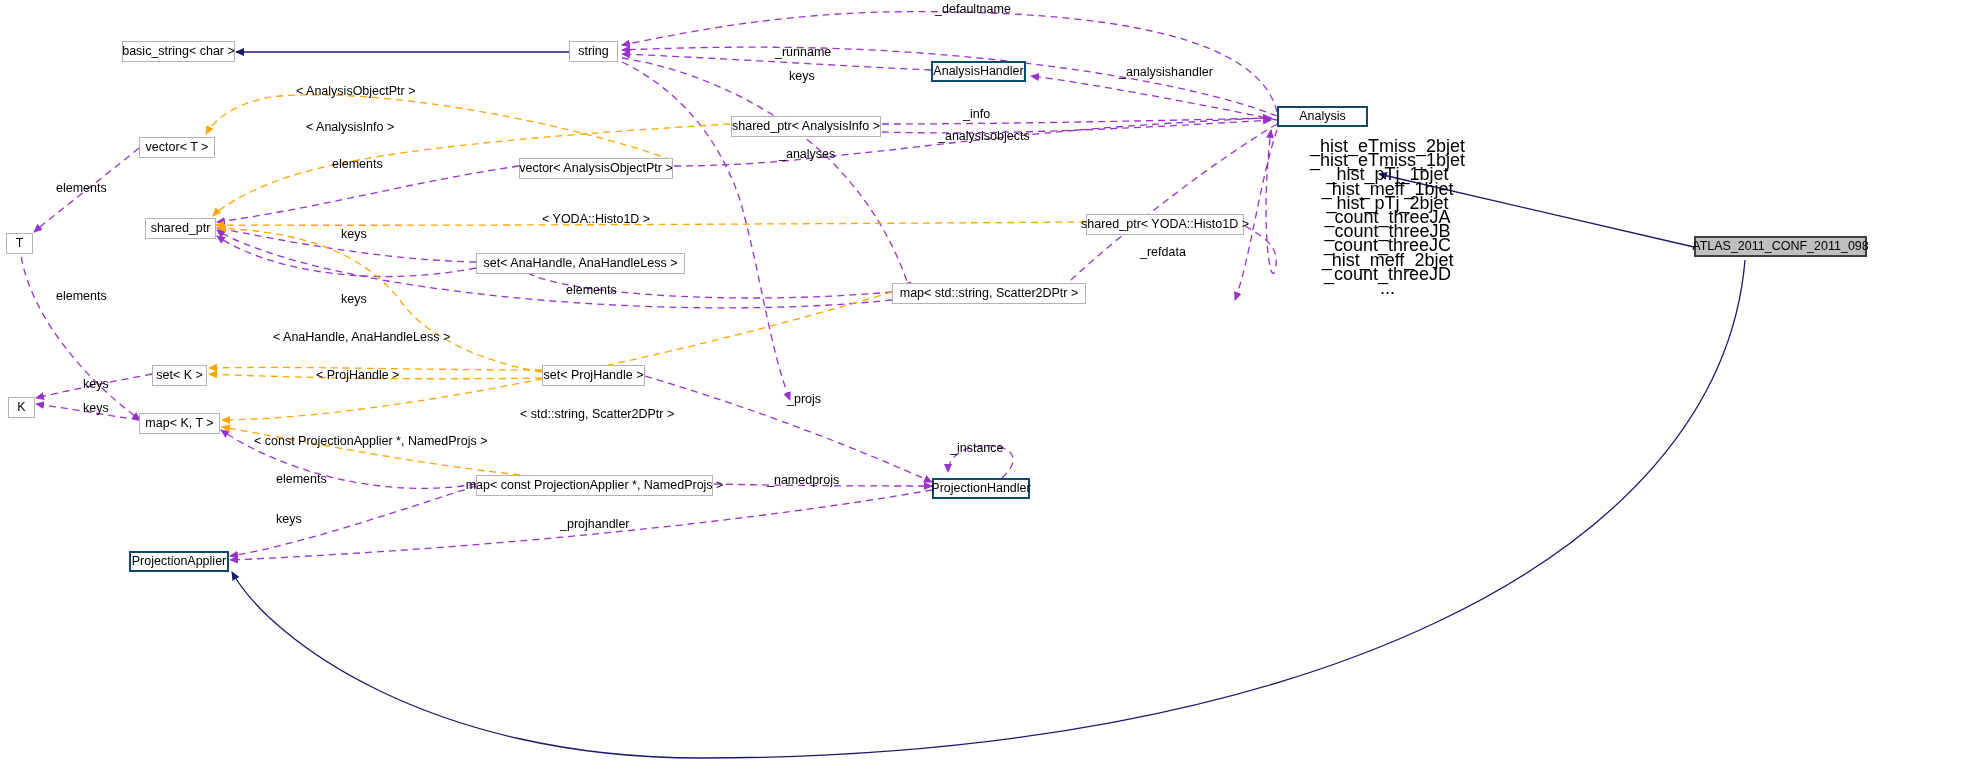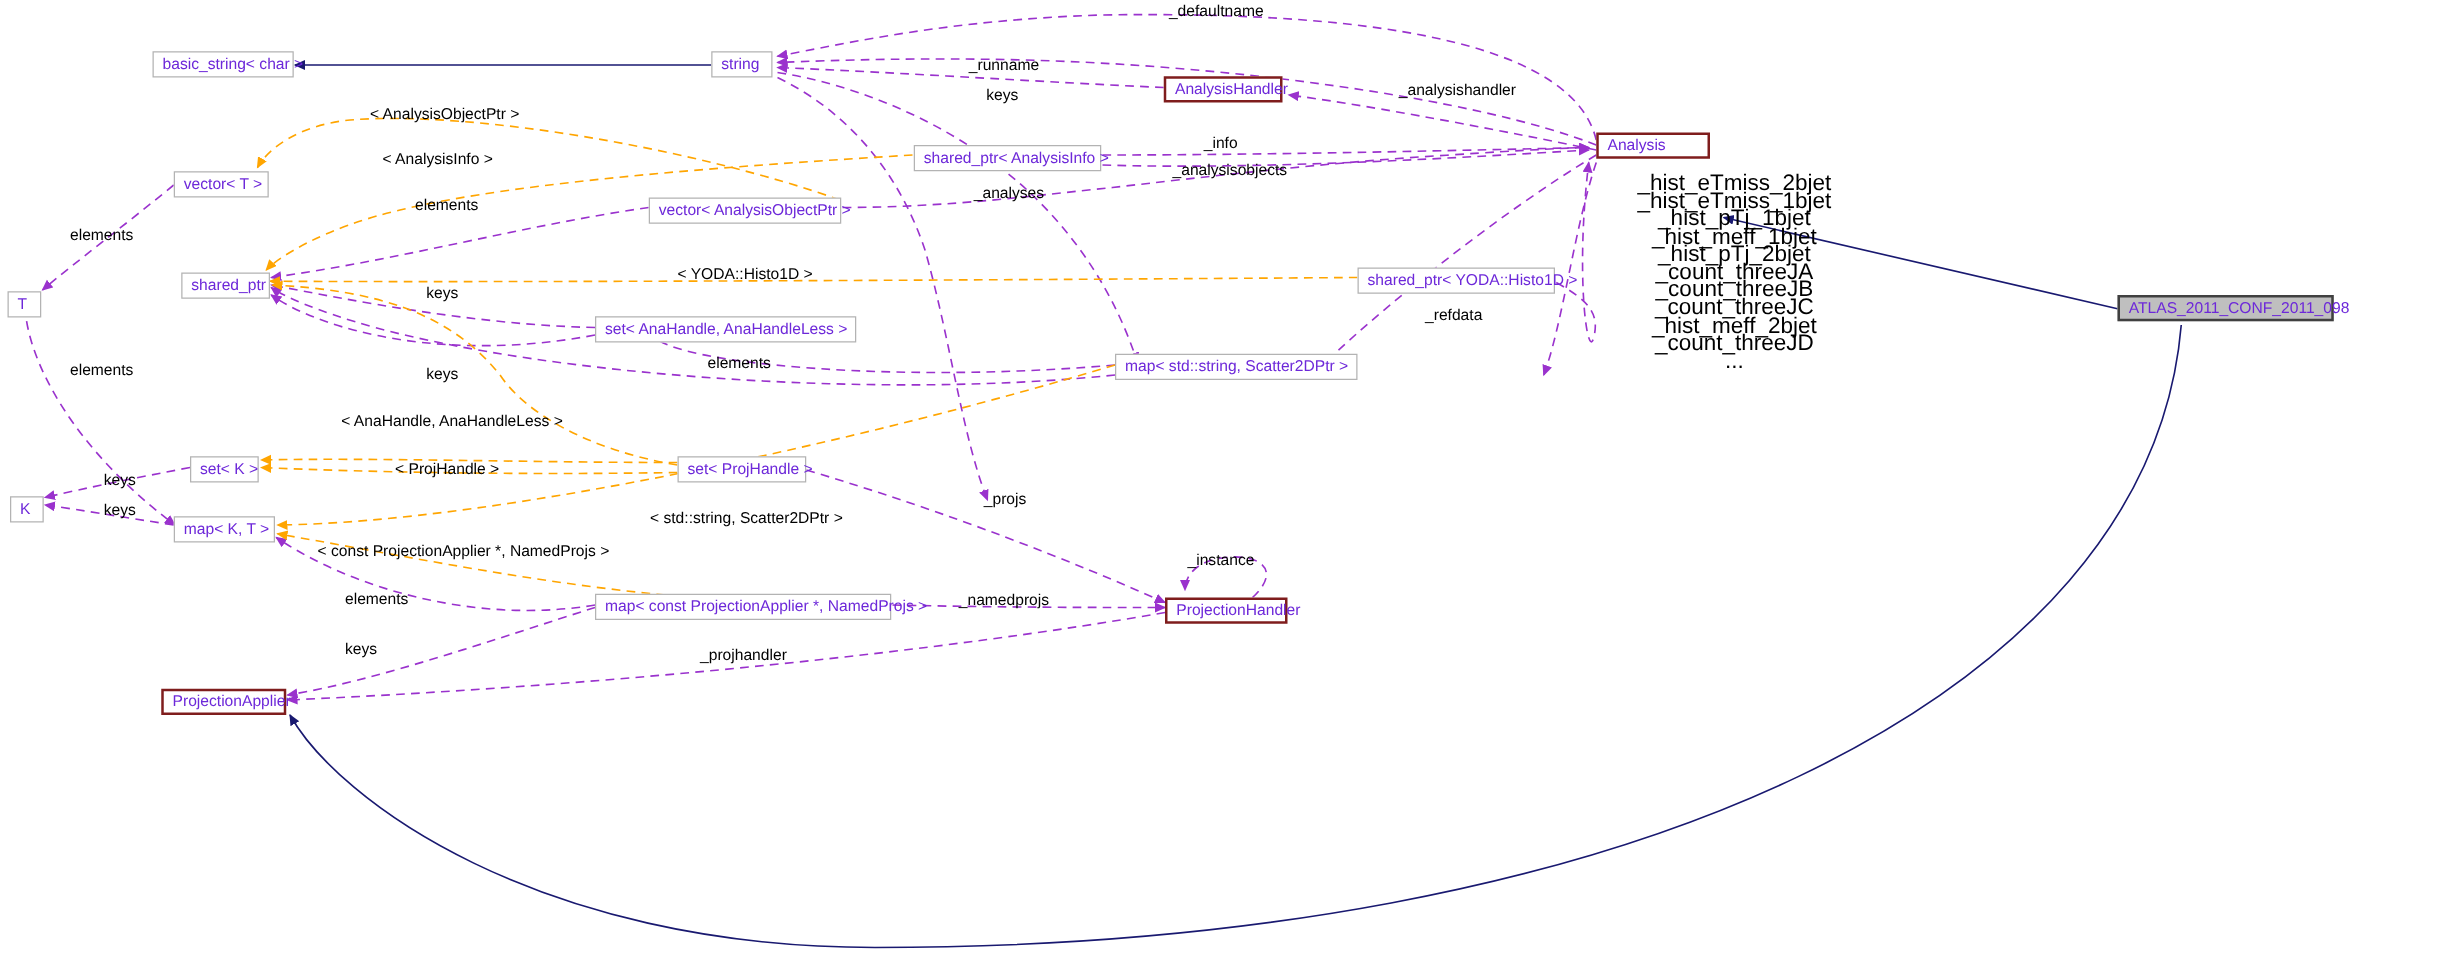--- a/index.html
+++ b/index.html
@@ -22,31 +22,32 @@
     top: 0;
     width: 1963px;
     height: 764px;
     pointer-events: none;
   }
   .node {
     position: absolute;
     box-sizing: border-box;
     background: #ffffff;
     border: 1px solid #b3b3b3;
-    color: #6d28d9;
+    color: #000000;
     font-size: 12.5px;
     line-height: 1;
     white-space: nowrap;
     display: flex;
     align-items: center;
+    justify-content: center;
     padding: 0 7px;
     height: 21px;
   }
   .node.key {
-    border: 2px solid #7f1d1d;
+    border: 2px solid #0c4a6e;
     background: #ffffff;
   }
   .node.current {
     border: 2px solid #404040;
     background: #bfbfbf;
   }
   .edge-label {
     position: absolute;
     font-size: 12.5px;
     color: #000000;

